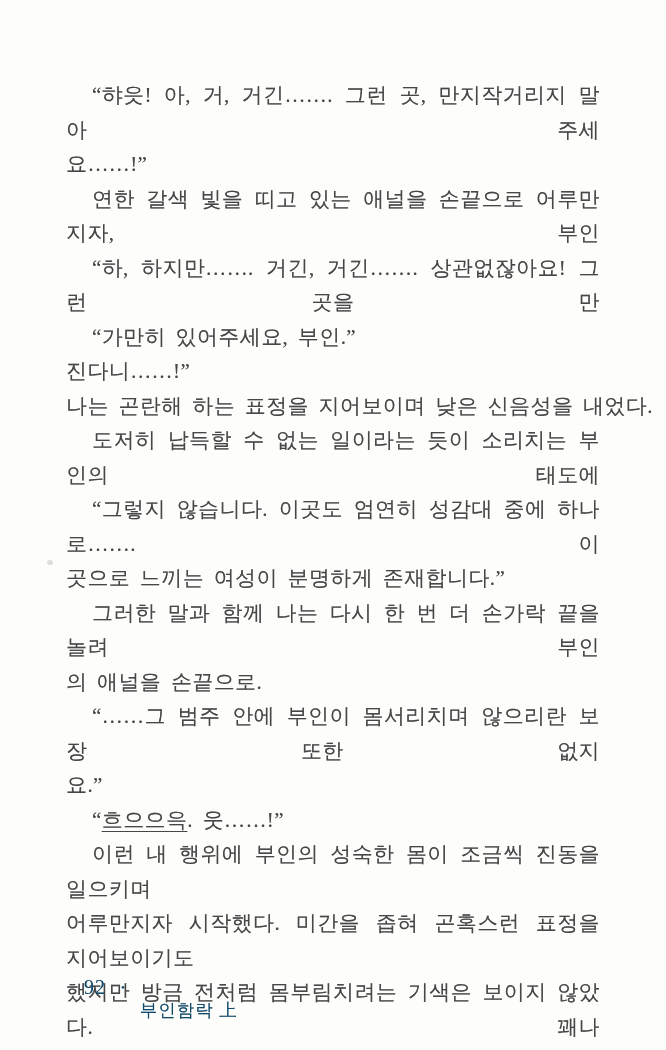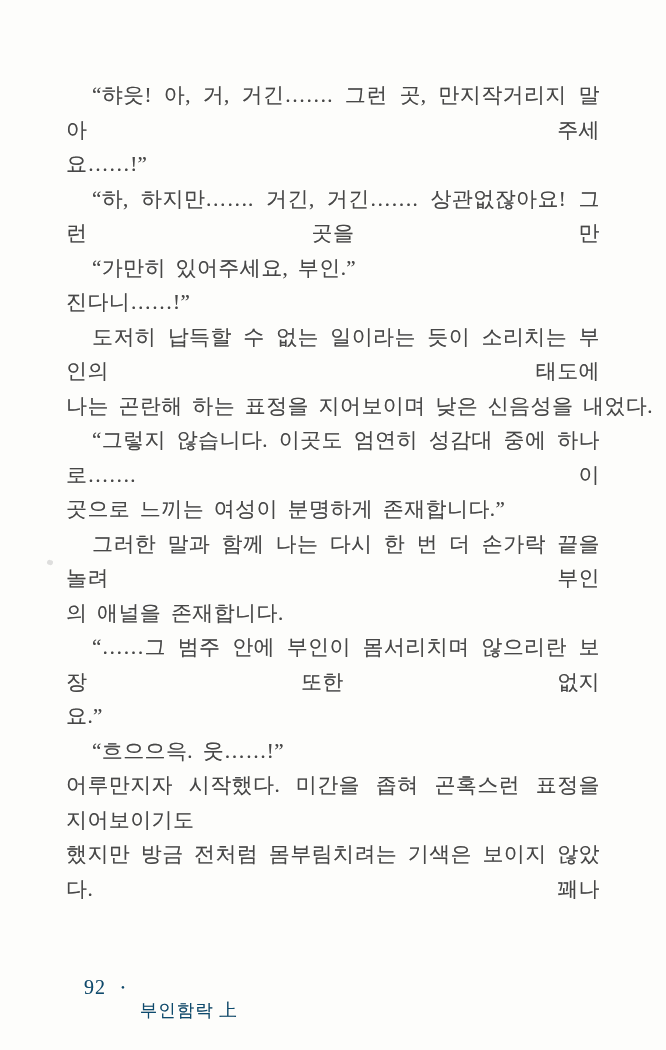--- a/index.html
+++ b/index.html
@@ -37,20 +37,21 @@
   }
   .line.ind {
     text-indent: 26px;
   }
   .line.j {
     white-space: normal;
     text-align: justify;
     text-align-last: justify;
   }
   .u {
+    text-decoration: underline;
     text-decoration-thickness: 1px;
     text-underline-offset: 4px;
   }
   .footer {
     position: absolute;
     left: 84px;
     top: 953px;
     display: flex;
     align-items: center;
     color: #0c4a6e;
@@ -83,32 +84,34 @@
   }
 </style>
 </head>
 <body style="background: rgb(253, 253, 251);">
 
 <div class="page">
 
   <div class="text-block" style="color: rgb(71, 71, 71);">
       <div class="line ind j"><span>“햐읏! 아, 거, 거긴……. 그런 곳, 만지작거리지 말아 주세</span></div>
       <div class="line"><span>요……!”</span></div>
+      <div class="line ind j"><span>연한 갈색 빛을 띠고 있는 애널을 손끝으로 어루만지자, 부인</span></div>
       <div class="line ind j"><span>“하, 하지만……. 거긴, 거긴……. 상관없잖아요! 그런 곳을 만</span></div>
       <div class="line ind"><span>“가만히 있어주세요, 부인.”</span></div>
       <div class="line"><span>진다니……!”</span></div>
+      <div class="line"><span>나는 곤란해 하는 표정을 지어보이며 낮은 신음성을 내었다.</span></div>
       <div class="line ind j"><span>도저히 납득할 수 없는 일이라는 듯이 소리치는 부인의 태도에</span></div>
-      <div class="line"><span>나는 곤란해 하는 표정을 지어보이며 낮은 신음성을 내었다.</span></div>
       <div class="line ind j"><span>“그렇지 않습니다. 이곳도 엄연히 성감대 중에 하나로……. 이</span></div>
       <div class="line"><span>곳으로 느끼는 여성이 분명하게 존재합니다.”</span></div>
       <div class="line ind j"><span>그러한 말과 함께 나는 다시 한 번 더 손가락 끝을 놀려 부인</span></div>
-      <div class="line"><span>의 애널을 존재합니다.</span></div>
+      <div class="line"><span>의 애널을 손끝으로.</span></div>
       <div class="line ind j"><span>“……그 범주 안에 부인이 몸서리치며 않으리란 보장 또한 없지</span></div>
       <div class="line"><span>요.”</span></div>
       <div class="line ind"><span>“</span><span class="u">흐으으윽</span><span>. 웃……!”</span></div>
+      <div class="line ind j"><span>이런 내 행위에 부인의 성숙한 몸이 조금씩 진동을 일으키며</span></div>
       <div class="line j"><span>어루만지자 시작했다. 미간을 좁혀 곤혹스런 표정을 지어보이기도</span></div>
       <div class="line j"><span>했지만 방금 전처럼 몸부림치려는 기색은 보이지 않았다. 꽤나</span></div>
     </div>
 
   <div class="speck"></div>
 
   <div class="footer">
     <span class="pnum">92</span>
     <span class="sep">•</span>
     <span class="btitle">부인함락 上</span>

